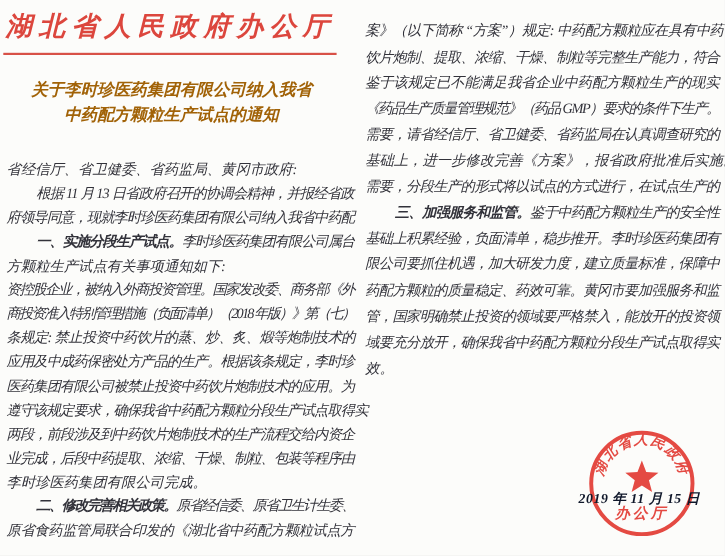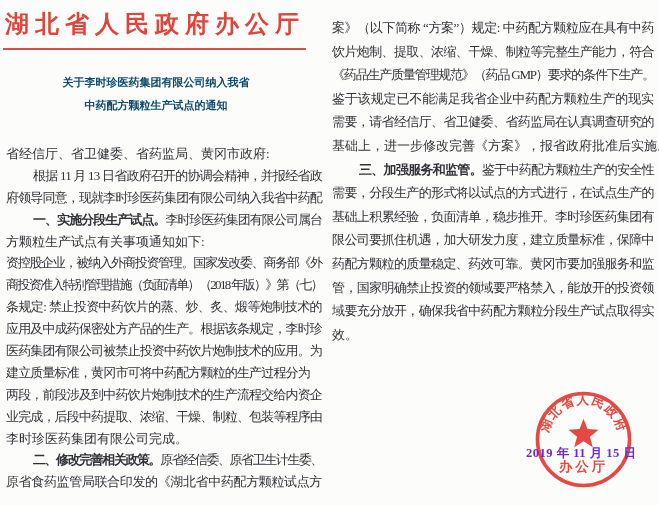--- a/index.html
+++ b/index.html
@@ -12,53 +12,54 @@
   html,body{margin:0;padding:0;}
   body{
     width:659px;height:505px;
     background:#e9e9e7;
     font-family:"Liberation Serif","DejaVu Serif",serif;
   }
   .page{
     position:relative;width:659px;height:505px;overflow:hidden;
     background:var(--paper);
     color:var(--ink);
+    font-style:italic;
   }
   .hdr{
     position:absolute;left:2px;top:8px;width:306px;
     text-align:center;
     font-size:24px;font-weight:bold;letter-spacing:6px;
     color:var(--red-header);
     white-space:nowrap;
   }
   .redline{
     position:absolute;left:3px;top:48px;width:303px;height:2px;
     background:var(--red-line);
   }
   .title{
     position:absolute;left:2px;top:71px;width:308px;
-    text-align:center;font-weight:bold;font-size:11px;line-height:23px;
-    color:#0c4a6e;
+    text-align:center;font-weight:bold;font-size:15px;line-height:23px;
+    color:#a16207;
   }
   .body-col{position:absolute;font-size:13px;color:var(--ink);}
   .col-left-body{left:6px;top:143px;width:316px;}
   .col-right-body{left:332px;top:16px;width:322px;}
   .col-left-body .line{height:21.9px;line-height:21.9px;}
   .col-right-body .line{height:23.6px;line-height:23.6px;}
   .line{white-space:nowrap;overflow:visible;}
   .line b{font-weight:bold;}
   .indent{display:inline-block;width:27px;}
   .seal-svg{
     position:absolute;left:532px;top:388px;width:103px;height:103px;
     z-index:2;opacity:0.92;
   }
   .seal-date{
     position:absolute;left:526px;top:445px;width:133px;
     font-size:12.5px;font-weight:bold;letter-spacing:0.5px;
-    color:#6d28d9;z-index:3;white-space:nowrap;
+    color:#0f172a;z-index:3;white-space:nowrap;
   }
 </style>
 </head>
 <body>
 
 <div class="page">
 
   <div class="hdr">湖北省人民政府办公厅</div>
 
   <div class="redline"></div>
@@ -72,37 +73,37 @@
       <div class="line"><span class="inner">省经信厅、省卫健委、省药监局、黄冈市政府:</span></div>
       <div class="line fill"><span class="inner" style="letter-spacing: -0.77694px;"><span class="indent"></span>根据 11 月 13 日省政府召开的协调会精神，并报经省政</span></div>
       <div class="line fill"><span class="inner" style="letter-spacing: -0.846154px;">府领导同意，现就李时珍医药集团有限公司纳入我省中药配</span></div>
       <div class="line fill"><span class="inner" style="letter-spacing: -0.958333px;"><span class="indent"></span><b>一、实施分段生产试点。</b>李时珍医药集团有限公司属台</span></div>
       <div class="line"><span class="inner">方颗粒生产试点有关事项通知如下:</span></div>
       <div class="line fill"><span class="inner" style="letter-spacing: -1.2963px;">资控股企业，被纳入外商投资管理。国家发改委、商务部《外</span></div>
       <div class="line fill"><span class="inner" style="letter-spacing: -1.65323px;">商投资准入特别管理措施（负面清单）（2018 年版）》第（七）</span></div>
       <div class="line fill"><span class="inner" style="letter-spacing: -0.587963px;">条规定: 禁止投资中药饮片的蒸、炒、炙、煅等炮制技术的</span></div>
       <div class="line fill"><span class="inner" style="letter-spacing: -0.846154px;">应用及中成药保密处方产品的生产。根据该条规定，李时珍</span></div>
       <div class="line fill"><span class="inner" style="letter-spacing: -0.846154px;">医药集团有限公司被禁止投资中药饮片炮制技术的应用。为</span></div>
-      <div class="line fill"><span class="inner" style="letter-spacing: -0.846154px;">建立质量标准，黄冈市可将中药配方颗粒的生产过程分为</span></div>
+      <div class="line fill"><span class="inner" style="letter-spacing: -0.846154px;">遵守该规定要求，确保我省中药配方颗粒分段生产试点取得实</span></div>
       <div class="line fill"><span class="inner" style="letter-spacing: -0.846154px;">两段，前段涉及到中药饮片炮制技术的生产流程交给内资企</span></div>
       <div class="line fill"><span class="inner" style="letter-spacing: -0.846154px; margin-top: 20px;">业完成，后段中药提取、浓缩、干燥、制粒、包装等程序由</span></div>
       <div class="line"><span class="inner">李时珍医药集团有限公司完成。</span></div>
       <div class="line fill"><span class="inner" style="letter-spacing: -1.44px;"><span class="indent"></span><b>二、修改完善相关政策。</b>原省经信委、原省卫生计生委、</span></div>
       <div class="line fill"><span class="inner" style="letter-spacing: -0.36px;">原省食药监管局联合印发的《湖北省中药配方颗粒试点方</span></div>
     </div>
 
   <div class="body-col col-right-body" id="right-lines">
       <div class="line fill"><span class="inner" style="letter-spacing: -0.40194px;">案》（以下简称 “方案”）规定: 中药配方颗粒应在具有中药</span></div>
       <div class="line fill"><span class="inner" style="letter-spacing: -0.615385px;">饮片炮制、提取、浓缩、干燥、制粒等完整生产能力，符合</span></div>
+      <div class="line fill"><span class="inner" style="letter-spacing: -0.12px;">鉴于该规定已不能满足我省企业中药配方颗粒生产的现实</span></div>
       <div class="line fill"><span class="inner" style="letter-spacing: -1.1875px;">《药品生产质量管理规范》（药品 GMP）要求的条件下生产。</span></div>
-      <div class="line fill"><span class="inner" style="letter-spacing: -0.12px;">鉴于该规定已不能满足我省企业中药配方颗粒生产的现实</span></div>
       <div class="line fill"><span class="inner" style="letter-spacing: -0.615385px;">需要，请省经信厅、省卫健委、省药监局在认真调查研究的</span></div>
       <div class="line"><span class="inner">基础上，进一步修改完善《方案》，报省政府批准后实施。</span></div>
+      <div class="line fill"><span class="inner" style="letter-spacing: -0.615385px;">需要，分段生产的形式将以试点的方式进行，在试点生产的</span></div>
       <div class="line fill"><span class="inner" style="letter-spacing: -0.708333px;"><span class="indent"></span><b>三、加强服务和监管。</b>鉴于中药配方颗粒生产的安全性</span></div>
-      <div class="line fill"><span class="inner" style="letter-spacing: -0.615385px;">需要，分段生产的形式将以试点的方式进行，在试点生产的</span></div>
       <div class="line fill"><span class="inner" style="letter-spacing: -0.615385px;">基础上积累经验，负面清单，稳步推开。李时珍医药集团有</span></div>
       <div class="line fill"><span class="inner" style="letter-spacing: -0.615385px;">限公司要抓住机遇，加大研发力度，建立质量标准，保障中</span></div>
       <div class="line fill"><span class="inner" style="letter-spacing: -0.615385px;">药配方颗粒的质量稳定、药效可靠。黄冈市要加强服务和监</span></div>
       <div class="line fill"><span class="inner" style="letter-spacing: -0.615385px;">管，国家明确禁止投资的领域要严格禁入，能放开的投资领</span></div>
       <div class="line fill"><span class="inner" style="letter-spacing: -0.615385px;">域要充分放开，确保我省中药配方颗粒分段生产试点取得实</span></div>
       <div class="line"><span class="inner">效。</span></div>
     </div>
 
   <svg class="seal-svg" viewBox="0 0 104 104" aria-hidden="true">
     <circle cx="52" cy="52" r="46.5" fill="none" stroke="#e23b33" stroke-width="3.6"></circle>

